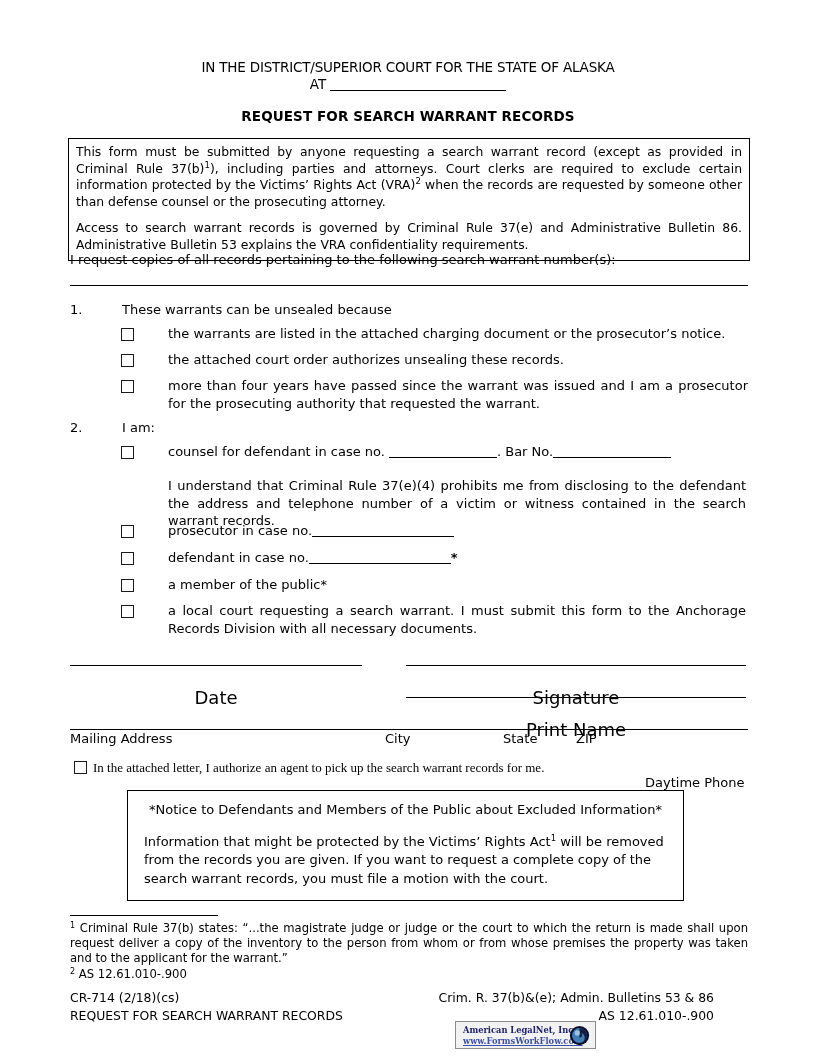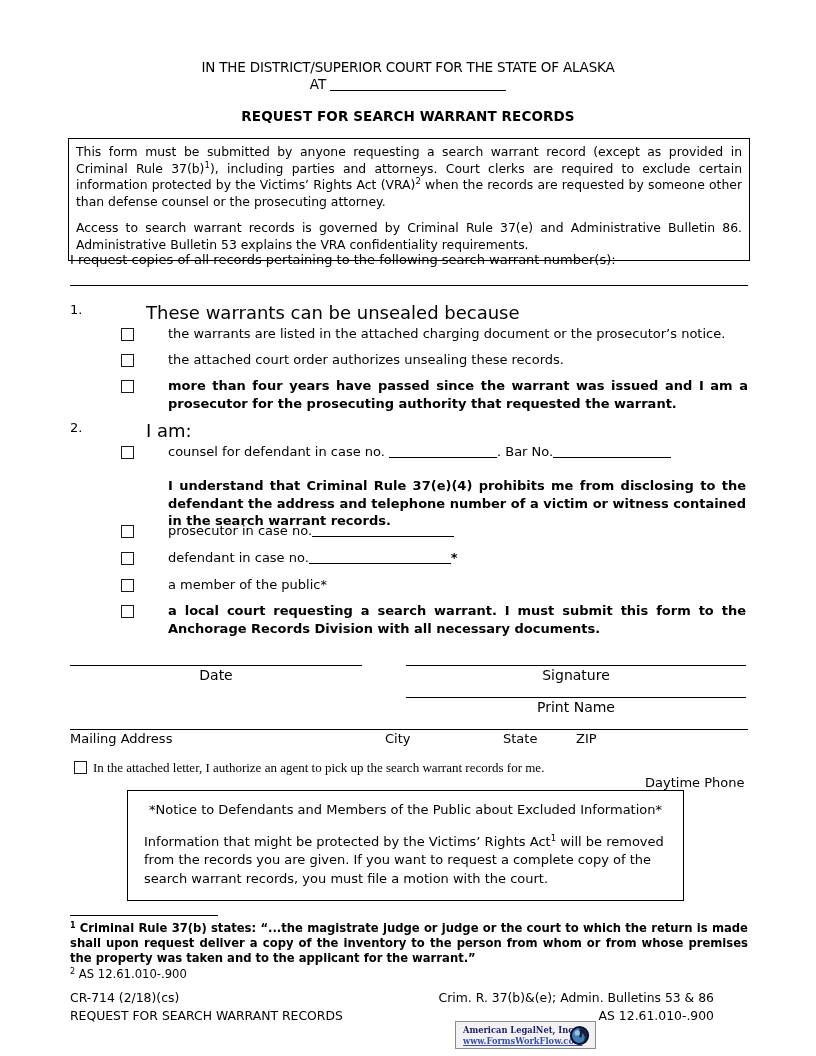--- a/index.html
+++ b/index.html
@@ -94,57 +94,56 @@
     border-top: 1.4px solid #000;
   }
 
   
   .item-num {
     position: absolute;
     font-size: 13px;
   }
   .item-head {
     position: absolute;
-    font-size: 18px;
-    margin-left: 24px;
+    font-size: 13px;
   }
   .cbox {
     position: absolute;
     width: 13px;
     height: 13px;
     border: 1.2px solid #1a1a1a;
     box-sizing: border-box;
     background: #fff;
   }
   .cbtext {
     position: absolute;
     font-size: 13px;
     line-height: 17.6px;
   }
   .just {
     text-align: justify;
     text-justify: inter-word;
-    font-weight: bold;
   }
   .blank-inline {
     display: inline-block;
     border-bottom: 1.1px solid #000;
     height: 12px;
     vertical-align: -2px;
   }
 
   
   .sig-rule {
     position: absolute;
     border-top: 1.3px solid #000;
   }
   .sig-label {
     position: absolute;
-    font-size: 14px;
-    text-align: center;
+    font-size: 18px;
+    text-align: center;
+    margin-top: 20px;
   }
   .addr-rule {
     position: absolute;
     left: 70px; top: 729px;
     width: 678px;
     border-top: 1.3px solid #000;
   }
   .addr-label {
     position: absolute;
     font-size: 13px;

